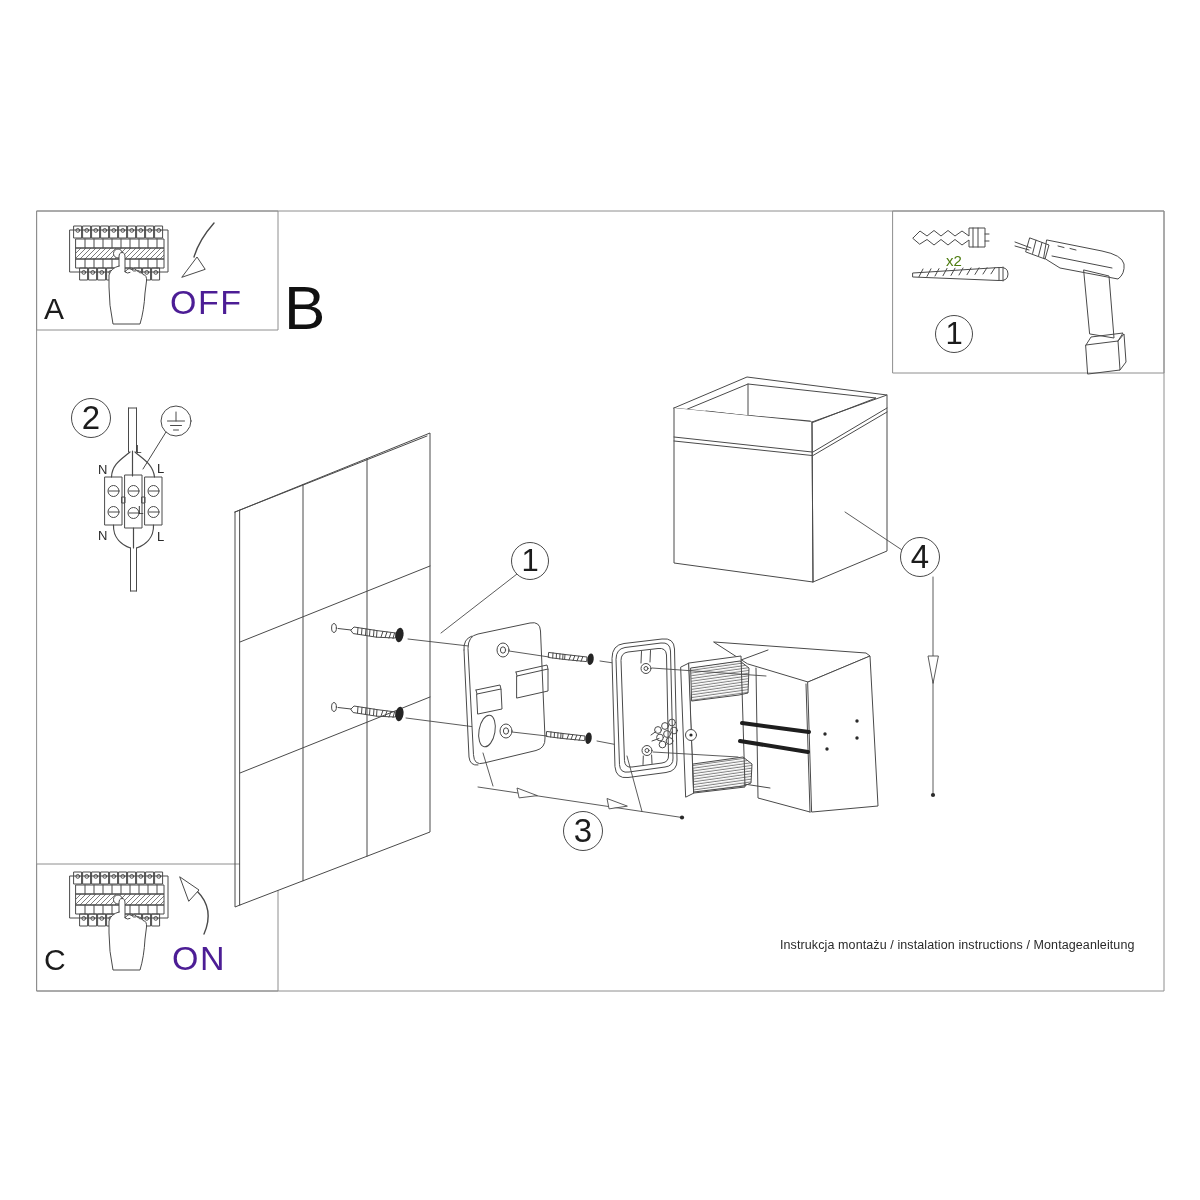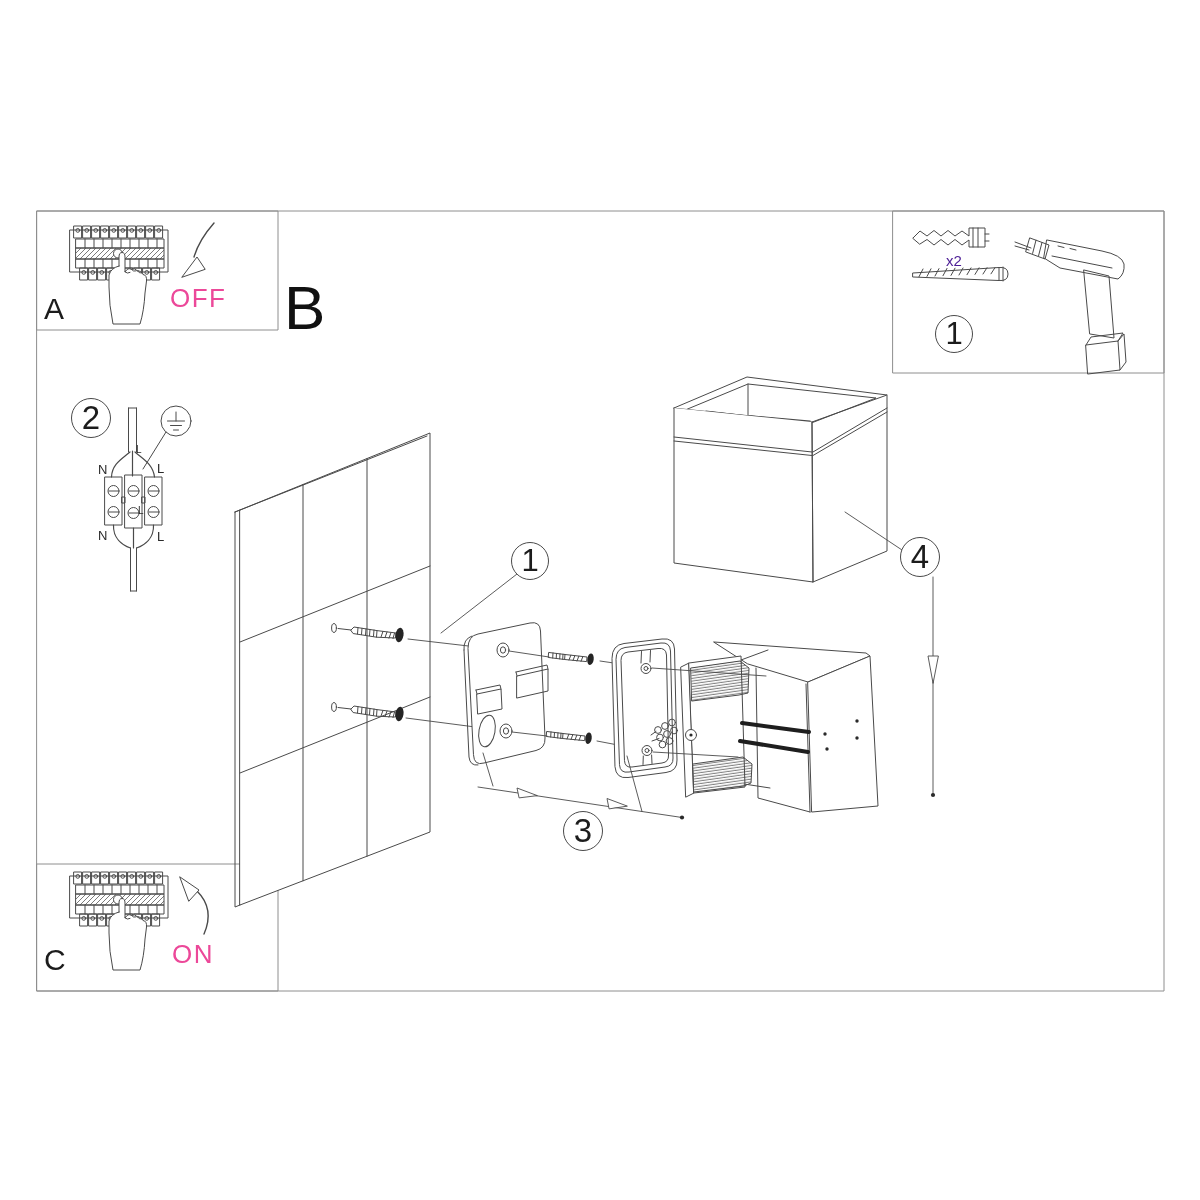--- a/index.html
+++ b/index.html
@@ -6,22 +6,22 @@
   body{
     width:1200px;height:1200px;background:#ffffff;
     font-family:"Liberation Sans",sans-serif;color:#1f1f1f;
     position:relative;overflow:hidden;
   }
   .stage{position:absolute;left:0;top:0;width:1200px;height:1200px;}
   svg.art{position:absolute;left:0;top:0;}
   .abs{position:absolute;white-space:nowrap;line-height:1;}
   .letter{font-size:30px;color:#1c1c1c;}
   .letter-big{font-size:62px;color:#111;}
-  .state{font-size:26px;letter-spacing:1.5px;color:#ec4899;}
-  .qty{font-size:15px;color:#4c1d95;}
+  .state{font-size:34px;letter-spacing:1.5px;color:#4c1d95;}
+  .qty{font-size:15px;color:#4d7c0f;}
   .wlabel{font-size:13px;color:#2a2a2a;}
   .wlabel-sm{font-size:10px;color:#2a2a2a;}
   .circle-label{
     position:absolute;width:40px;height:40px;border:1.4px solid #4a4a4a;
     border-radius:50%;background:#fff;display:flex;align-items:center;
     justify-content:center;font-size:33px;color:#1c1c1c;box-sizing:border-box;
   }
   .footer{
     font-size:12.5px;line-height:19px;color:#2a2a2a;letter-spacing:.1px;
   }
@@ -329,15 +329,16 @@
 <div class="circle-label" style="left:900px;top:537px">4</div>
 
 <div class="abs wlabel" style="left:98px;top:463px">N</div>
 <div class="abs wlabel" style="left:157px;top:462px">L</div>
 <div class="abs wlabel" style="left:98px;top:529px">N</div>
 <div class="abs wlabel" style="left:157px;top:530px">L</div>
 <div class="abs wlabel-sm" style="left:136px;top:445px">L</div>
 <div class="abs wlabel-sm" style="left:138px;top:506px">L</div>
 
 <div class="abs footer" style="left:780px;top:936px">
+  <div>Instrukcja montażu / instalation instructions / Montageanleitung</div>
 </div>
 
 </div>
 
 </body></html>

